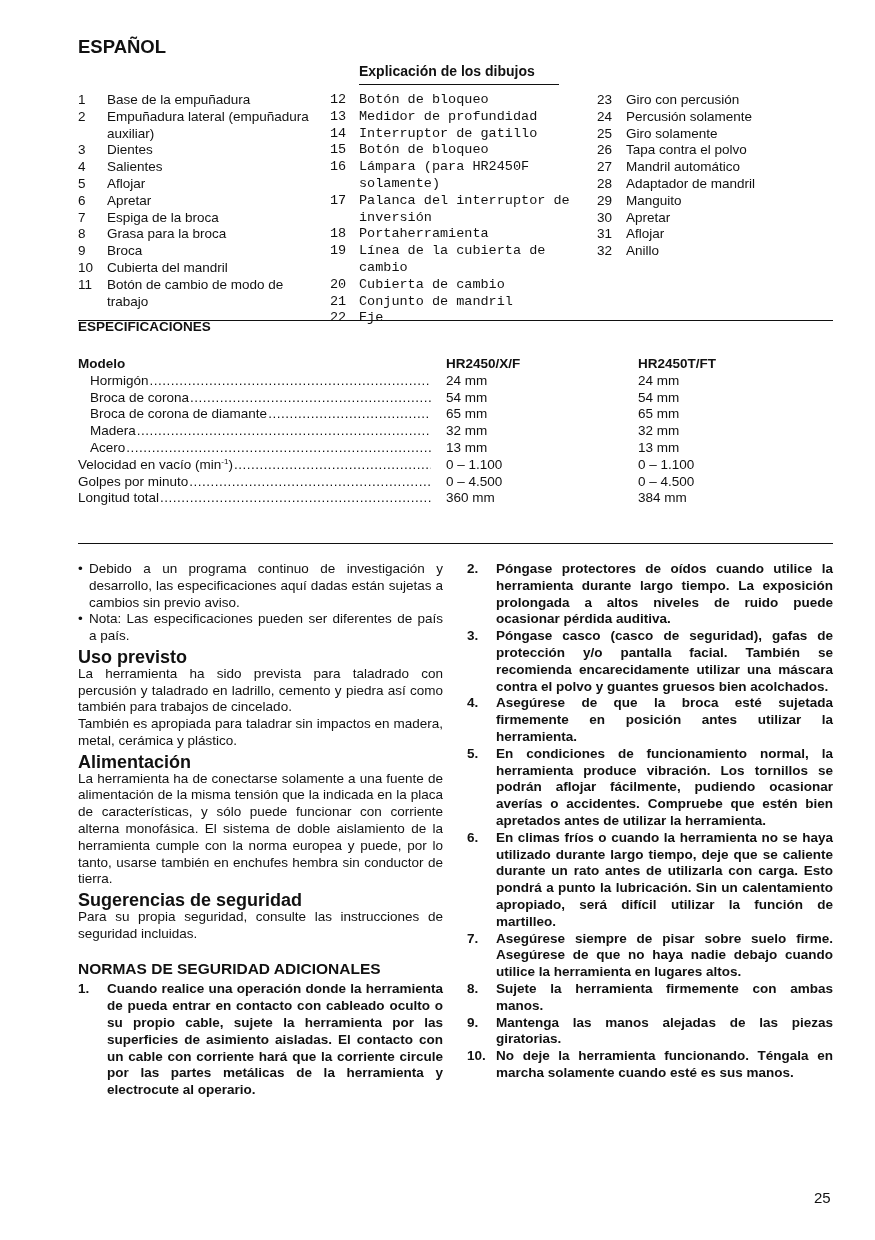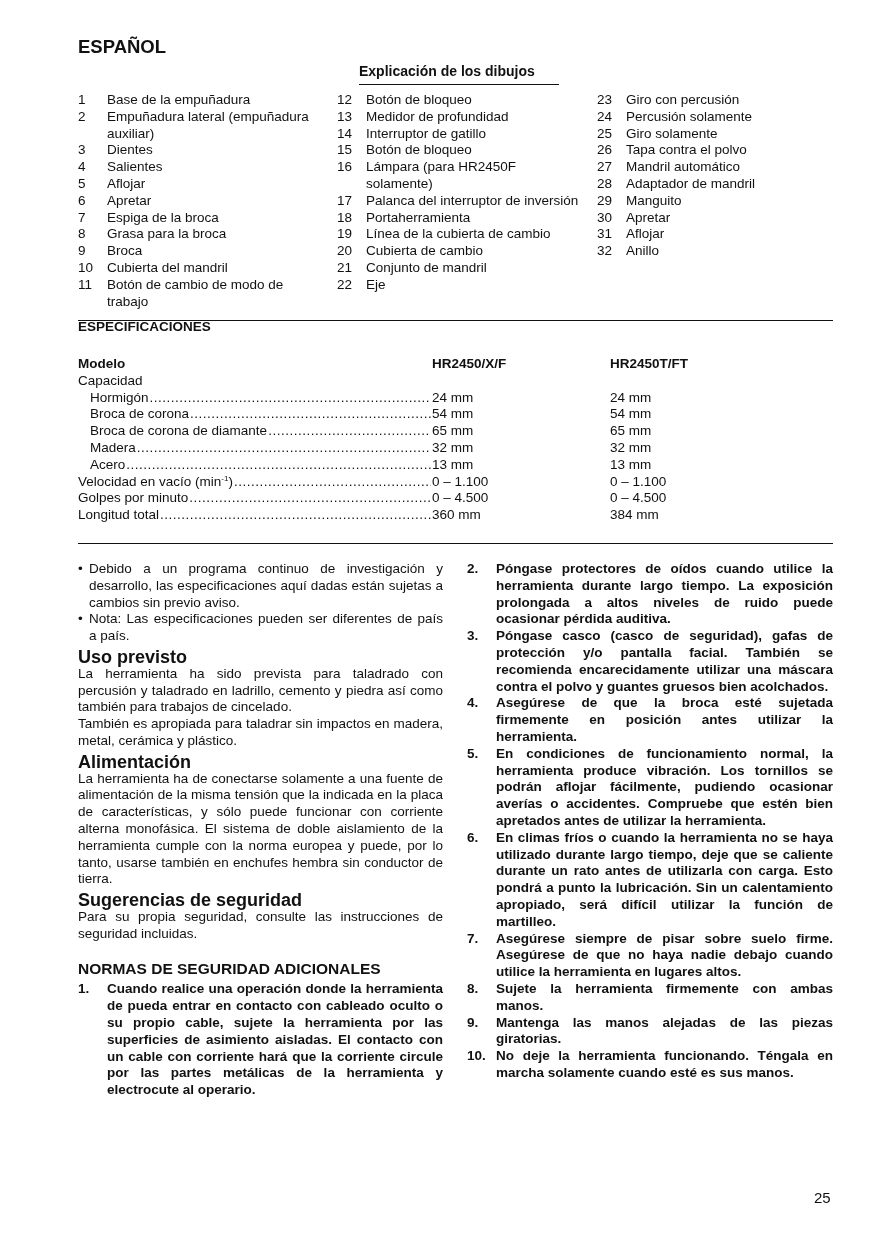--- a/index.html
+++ b/index.html
@@ -18,33 +18,33 @@
       white-space: nowrap;
     }
     .legend-col {
       position: absolute; top: 92px; margin: 0; padding: 0; list-style: none;
       font-size: 13.5px; line-height: 16.8px;
     }
     .legend-col li { display: flex; }
     .legend-col .num { width: 29px; flex: none; }
     .legend-col .lbl { flex: 1; }
     #legend-col-1 { left: 78px; width: 240px; }
-    #legend-col-2 { left: 337px; width: 245px; }
+    #legend-col-2 { left: 330px; width: 245px; font-family: Liberation Mono, monospace; }
     #legend-col-3 { left: 597px; width: 240px; }
 
     .rule { position: absolute; left: 78px; width: 755px; height: 0; border-top: 1px solid #111; }
     #rule-1 { top: 320px; }
     #rule-2 { top: 543px; }
 
     .spec-title {
       position: absolute; left: 78px; top: 319px;
       font-size: 13.5px; font-weight: bold; margin: 0;
     }
     .spec-table { position: absolute; left: 78px; top: 356px; width: 760px; font-size: 13.5px; line-height: 16.8px; }
-    .spec-row { display: flex; height: 16.8px; }
+    .spec-row { display: flex; height: 16.8px; justify-content: space-between; }
     .spec-row .name { width: 353px; display: flex; white-space: nowrap; overflow: hidden; }
     .spec-row .name .nm { flex: none; padding-right: 1px; }
     .spec-row .name .dots { flex: 1; overflow: hidden; white-space: nowrap; }
     .spec-row .name .dots::after {
       content: "................................................................................................................................................................";
       letter-spacing: 0.5px;
     }
     .spec-row.nodots .name .dots::after { content: ""; }
     .spec-row .v1 { width: 178px; padding-left: 1px; }
     .spec-row .v2 { width: 200px; }
@@ -215,28 +215,20 @@
 
 <div class="spec-table">
   <div class="spec-row header nodots">
     <div class="name">
         <span class="nm">Modelo</span>
         <span class="dots"></span>
       </div>
     <div class="v1">HR2450/X/F</div>
     <div class="v2">HR2450T/FT</div>
   </div>
-  <div class="spec-row nodots">
-    <div class="name">
-        <span class="nm">Capacidad</span>
-        <span class="dots"></span>
-      </div>
-    <div class="v1"></div>
-      <div class="v2"></div>
-  </div>
   <div id="spec-rows">
       <div class="spec-row indent">
         <div class="name">
           <span class="nm">Hormigón</span>
           <span class="dots"></span>
         </div>
         <div class="v1">24 mm</div>
         <div class="v2">24 mm</div>
       </div>
       <div class="spec-row indent">

